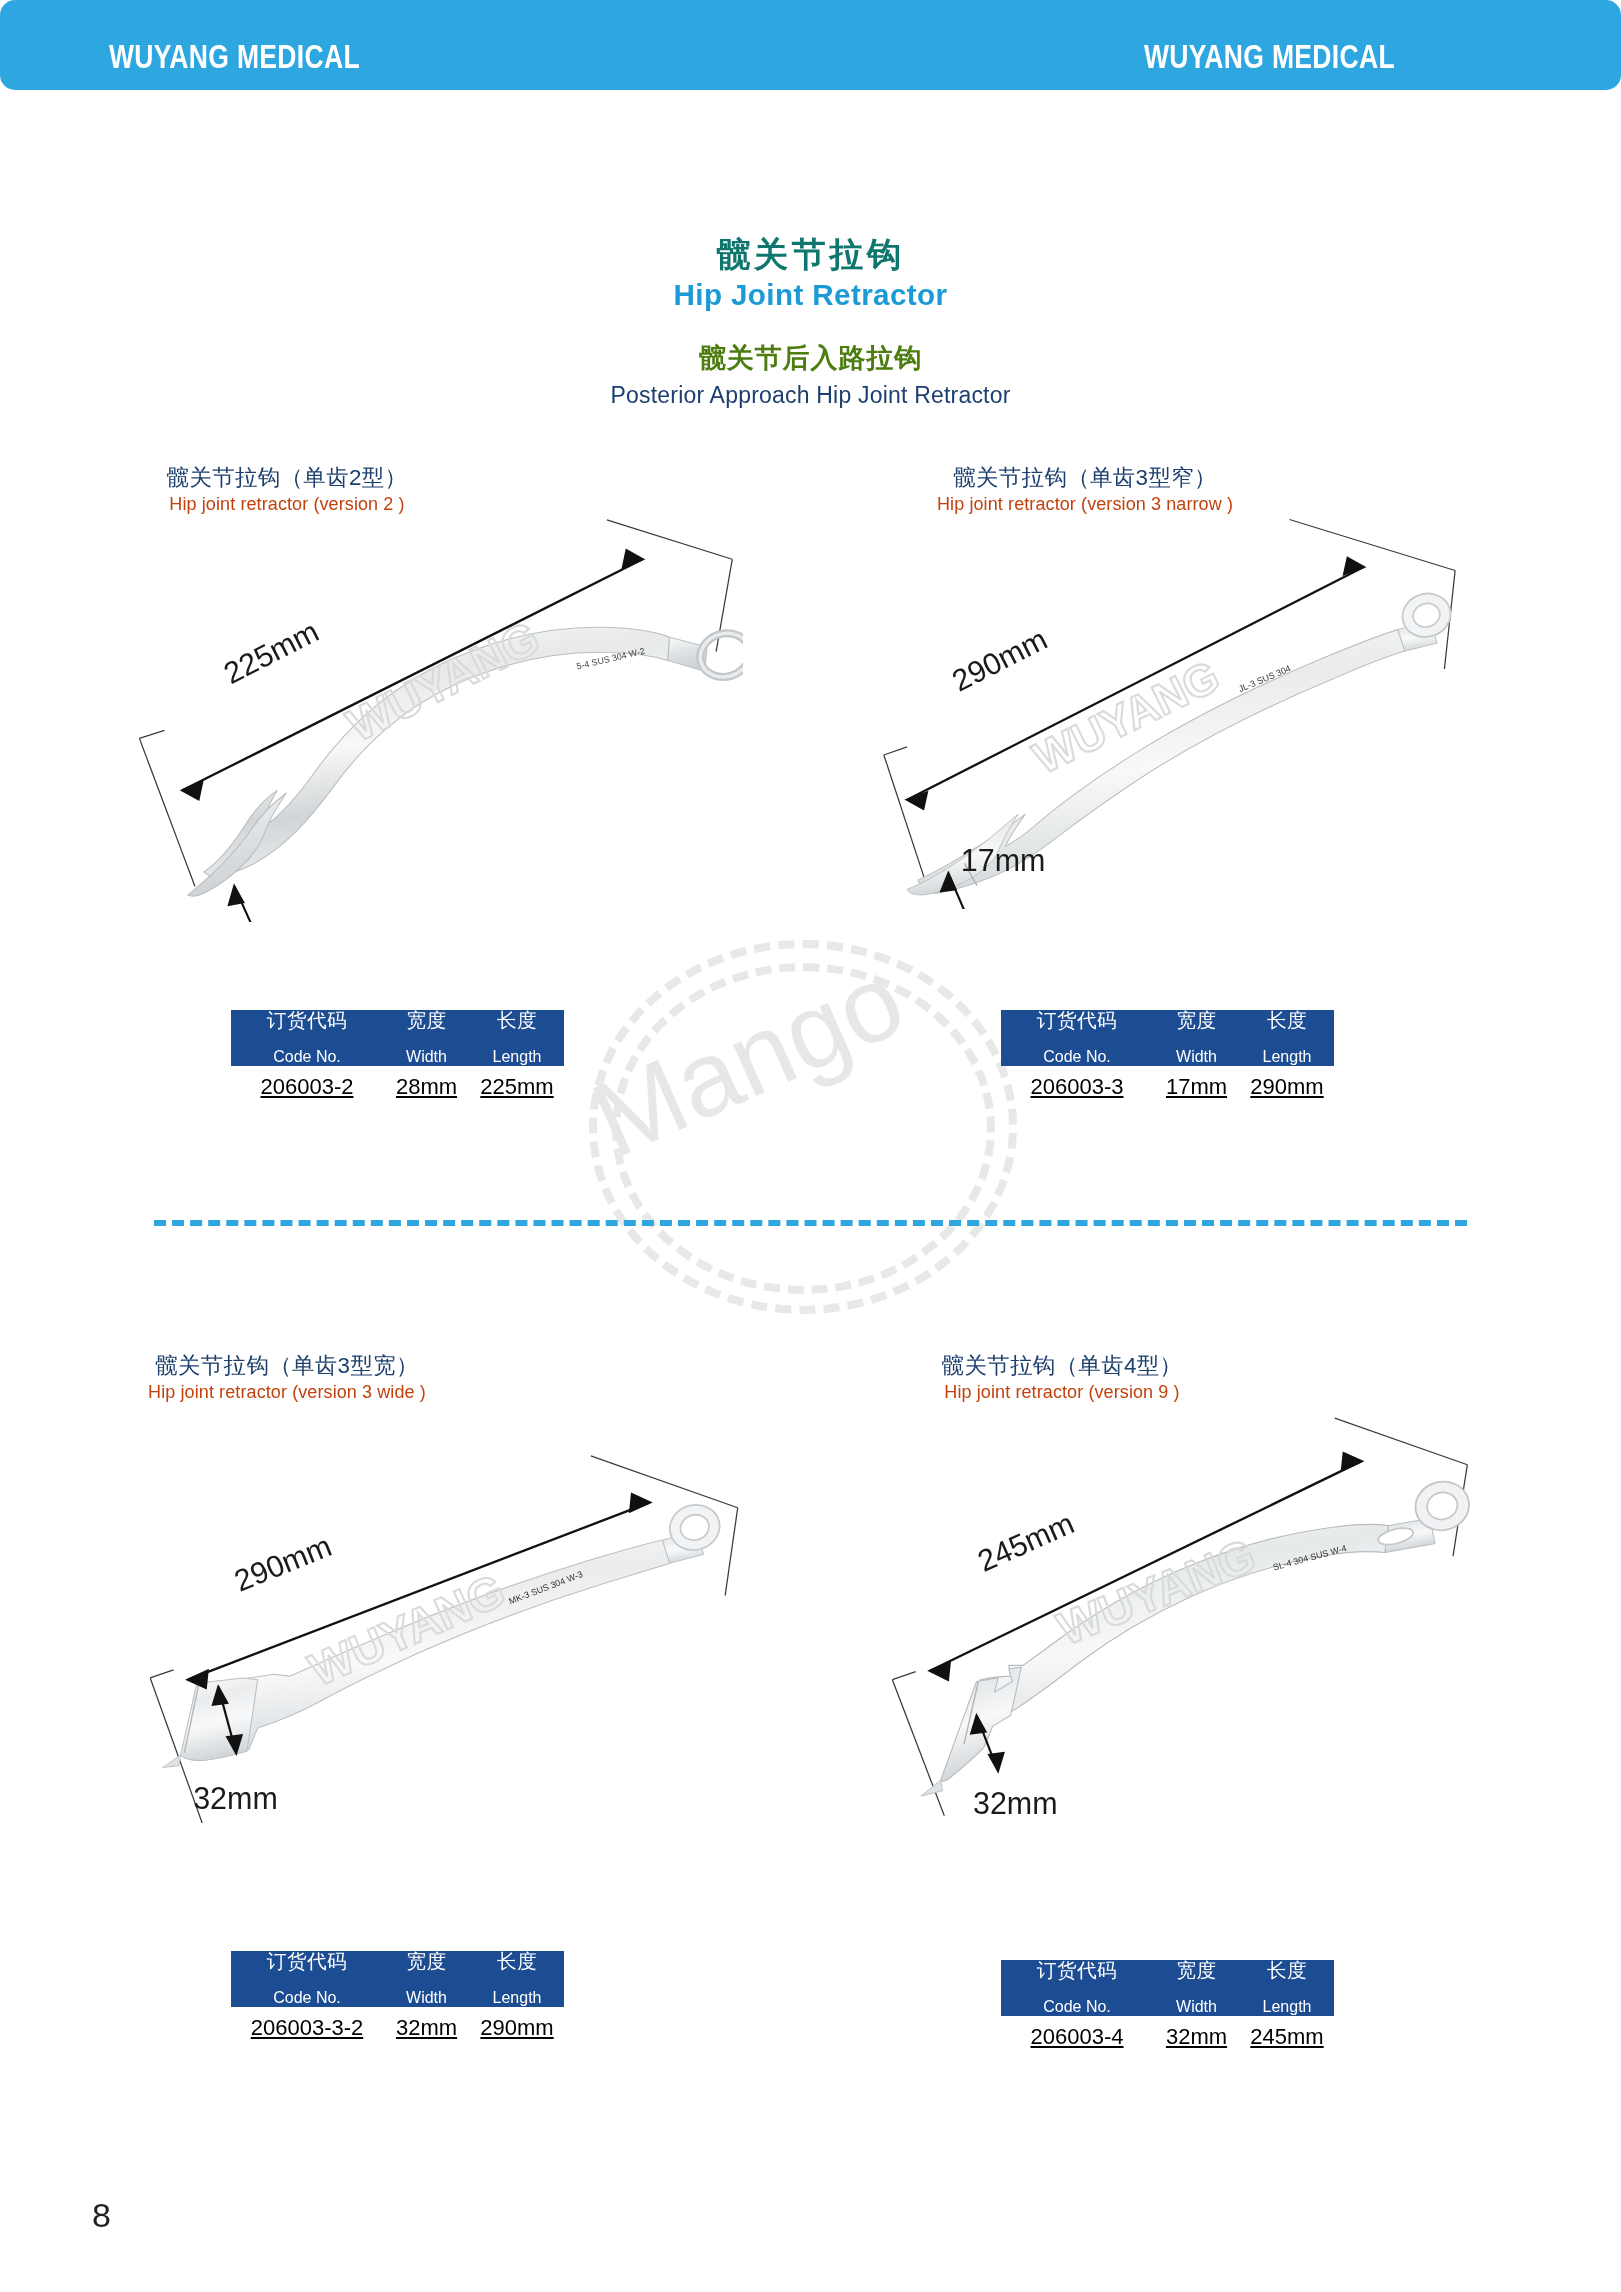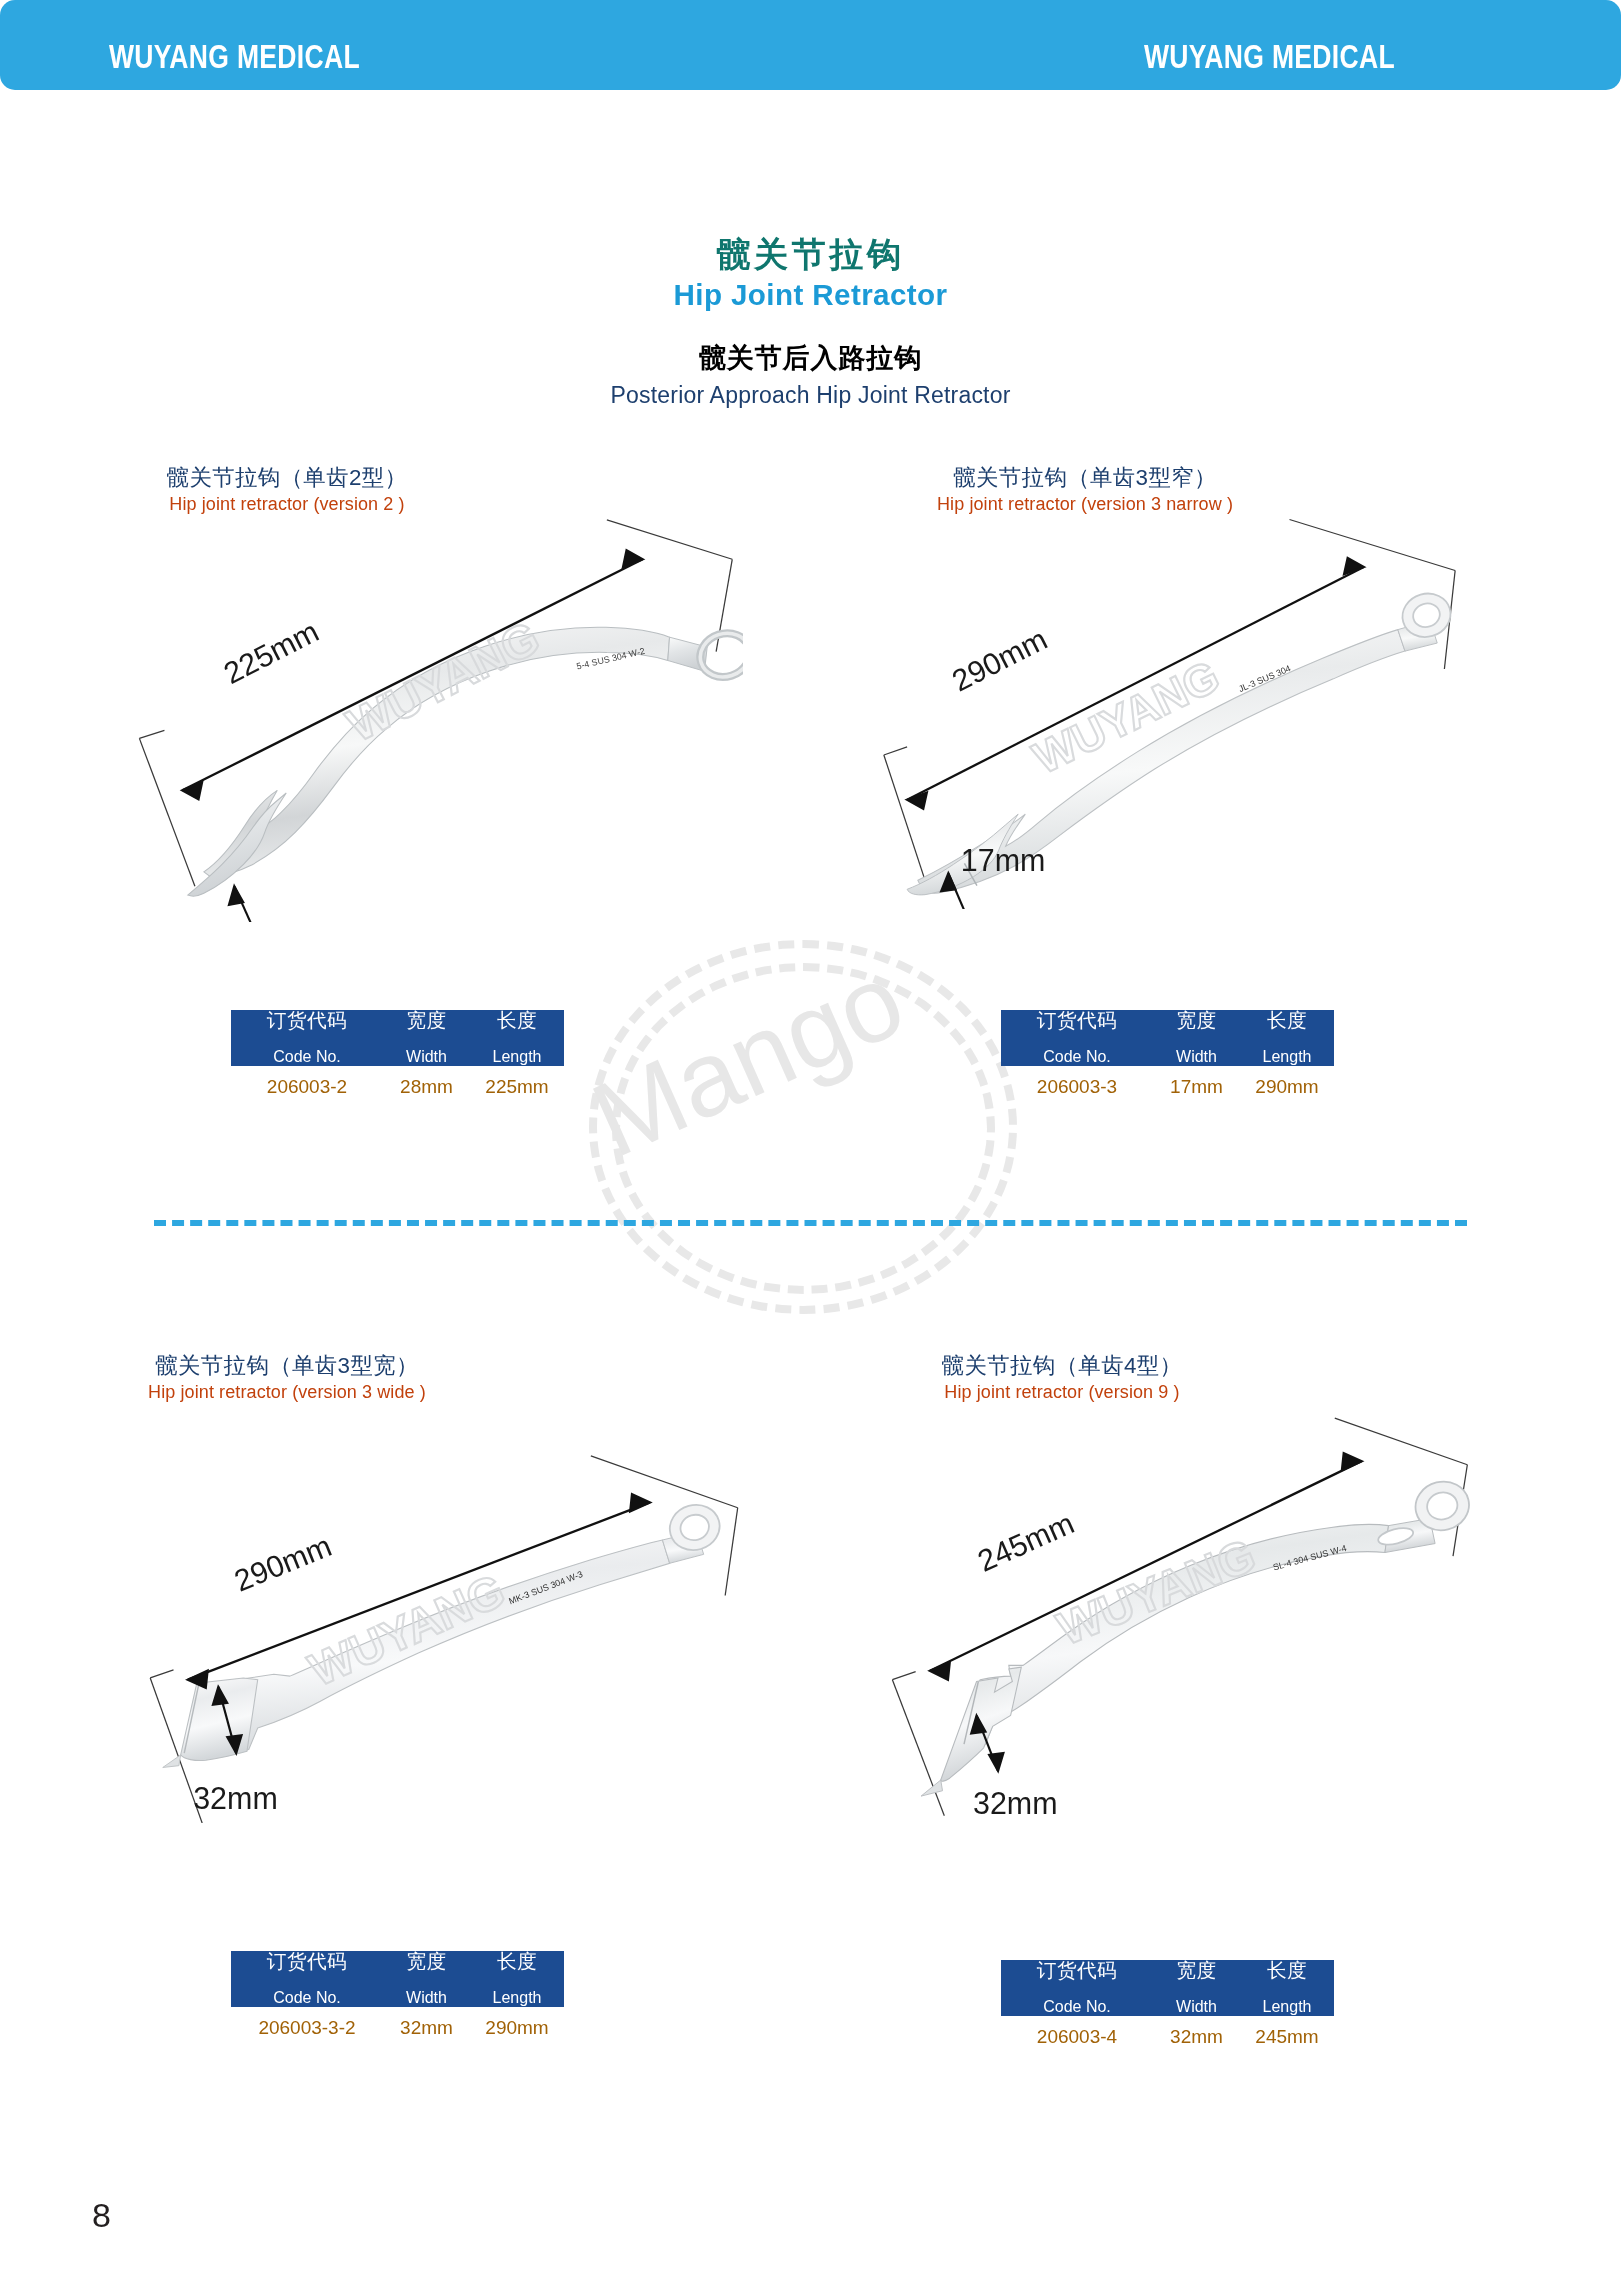--- a/index.html
+++ b/index.html
@@ -100,21 +100,21 @@
     position: absolute;
     left: 0;
     top: 340px;
     width: 1621px;
     text-align: center;
     z-index: 10;
   }
   .subtitle-cn {
     font-size: 27px;
     font-weight: bold;
-    color: #000000;
+    color: #4d7c0f;
     letter-spacing: 0.9px;
   }
   .subtitle-en {
     font-size: 23px;
     color: #1d3f6e;
     margin-top: 6.3px;
     letter-spacing: 0.2px;
   }
 
   
@@ -169,22 +169,23 @@
   .spec-head .cell .en { font-size: 16px; margin-top: 1.8px; }
   .spec-row {
     display: flex;
     height: 41px;
     align-items: center;
   }
   .spec-row .cell {
     display: flex;
     justify-content: center;
     align-items: center;
-    font-size: 19px;
-    color: #a16207;
+    font-size: 22px;
+    color: #000000;
+    text-decoration: underline;
   }
   .col-code   { width: 152px; }
   .col-width  { width: 87px; }
   .col-length { width: 94px; }
 
   
   .divider {
     position: absolute;
     left: 154px;
     top: 1220px;

